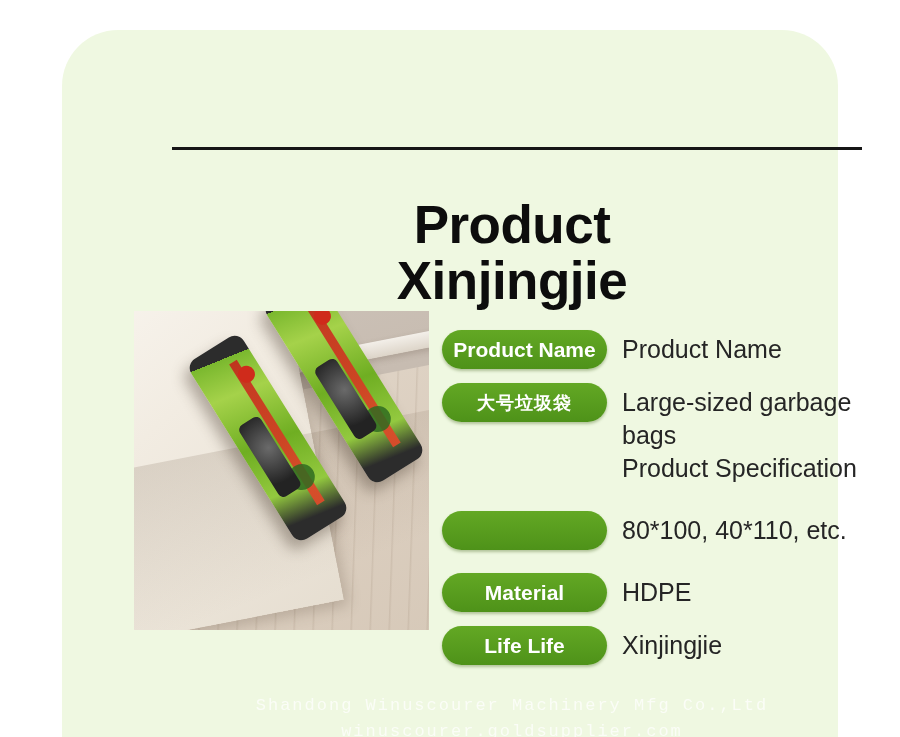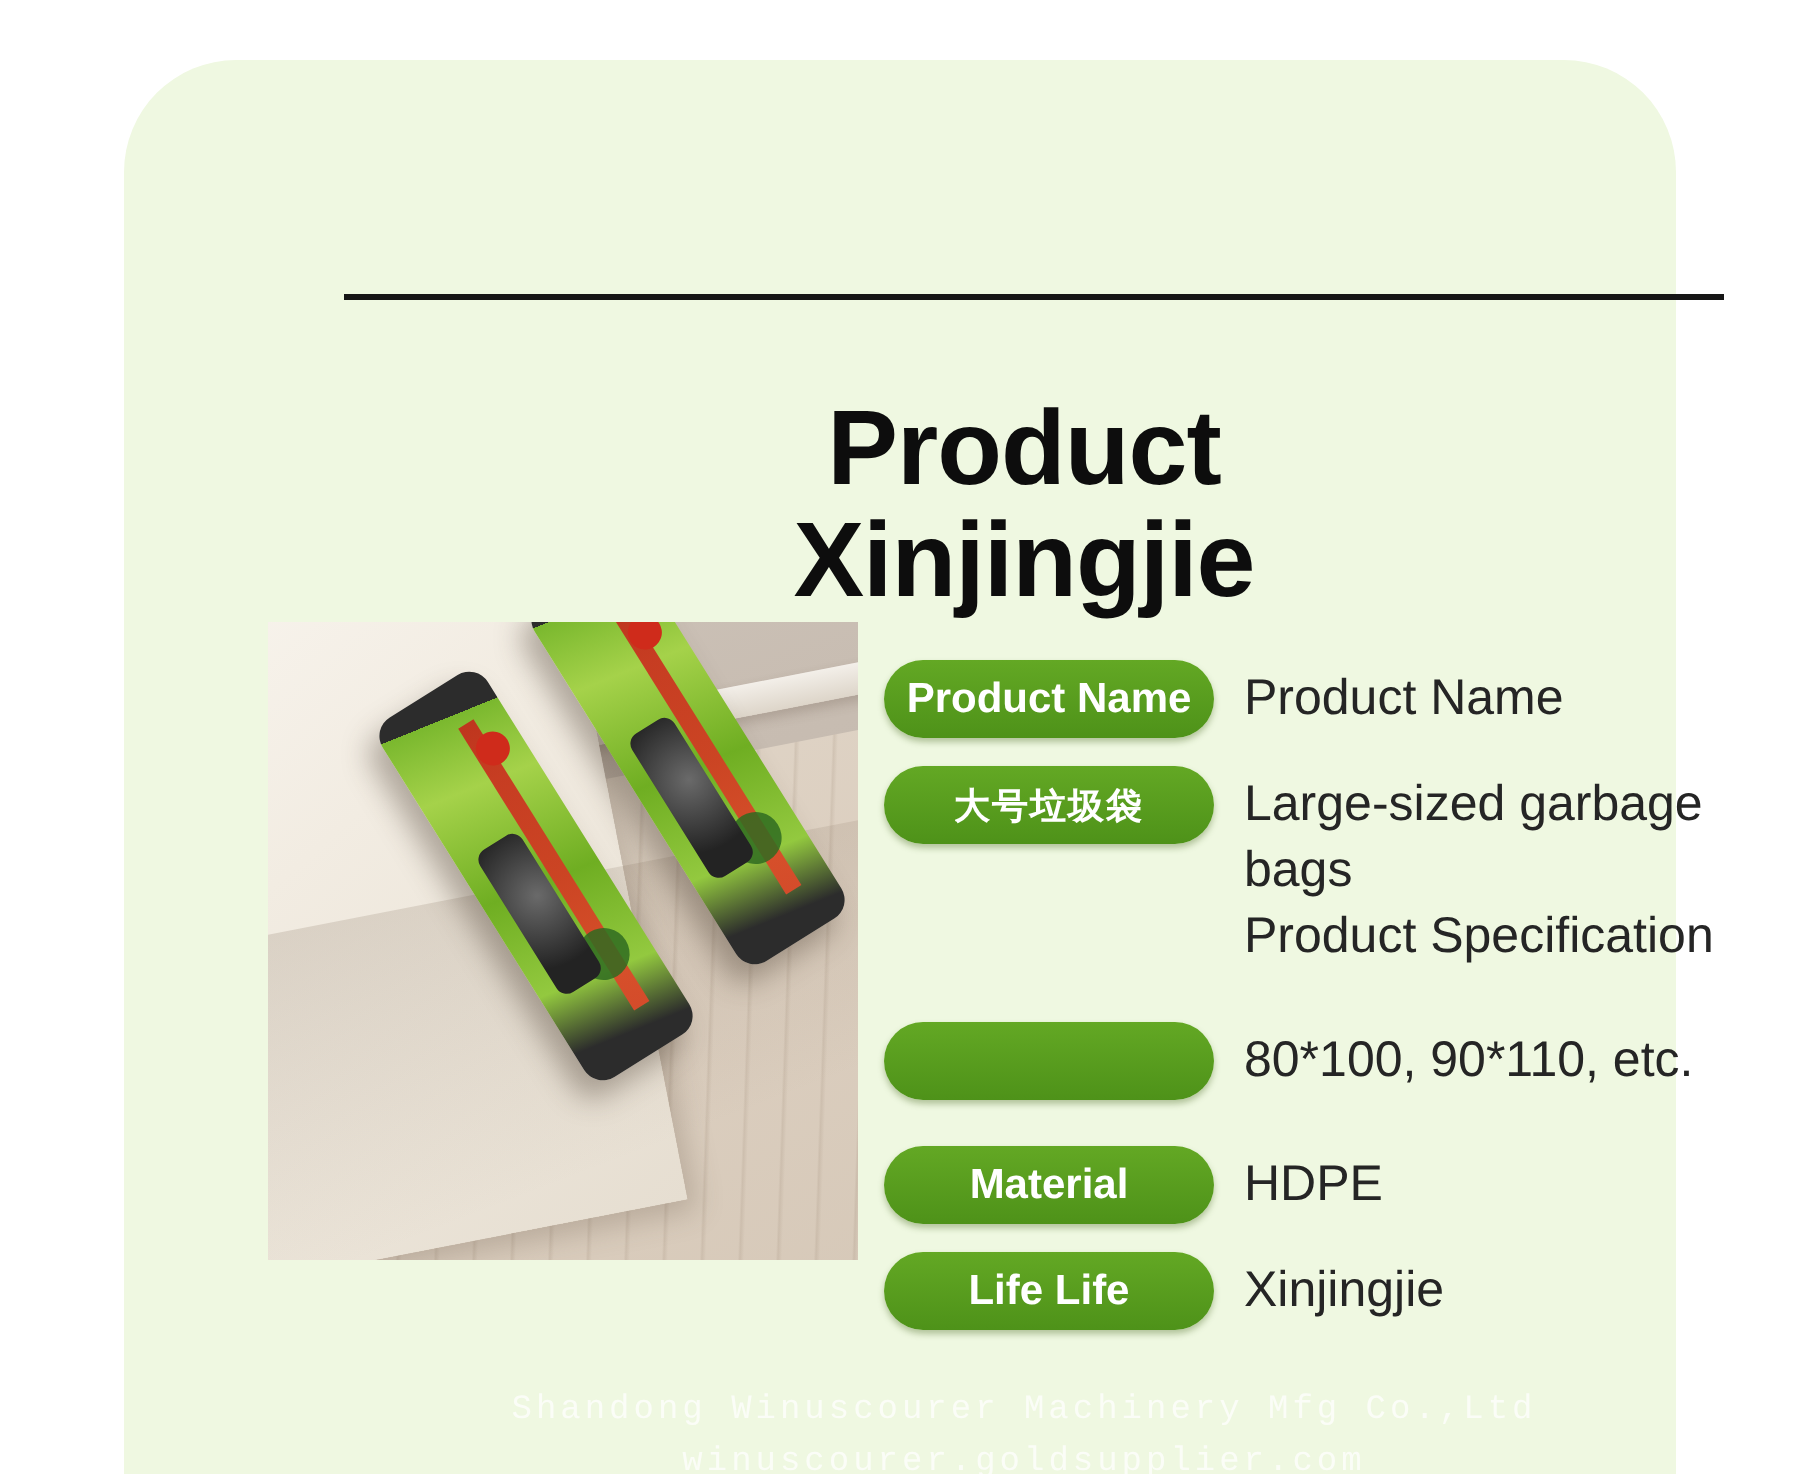--- a/index.html
+++ b/index.html
@@ -296,21 +296,21 @@
     </div>
 
     <div class="spec-row" id="row-spec">
       <div class="pill cn">大号垃圾袋</div>
       <div class="value">Large-sized garbage bags
 Product Specification</div>
     </div>
 
     <div class="spec-row" id="row-material">
       <div class="pill"></div>
-      <div class="value">80*100, 90*110, etc.</div>
+      <div class="value">80*100, 40*110, etc.</div>
     </div>
 
     <div class="spec-row">
       <div class="pill">Material</div>
       <div class="value">HDPE</div>
     </div>
 
     <div class="spec-row">
       <div class="pill">Life Life</div>
       <div class="value">Xinjingjie</div>

